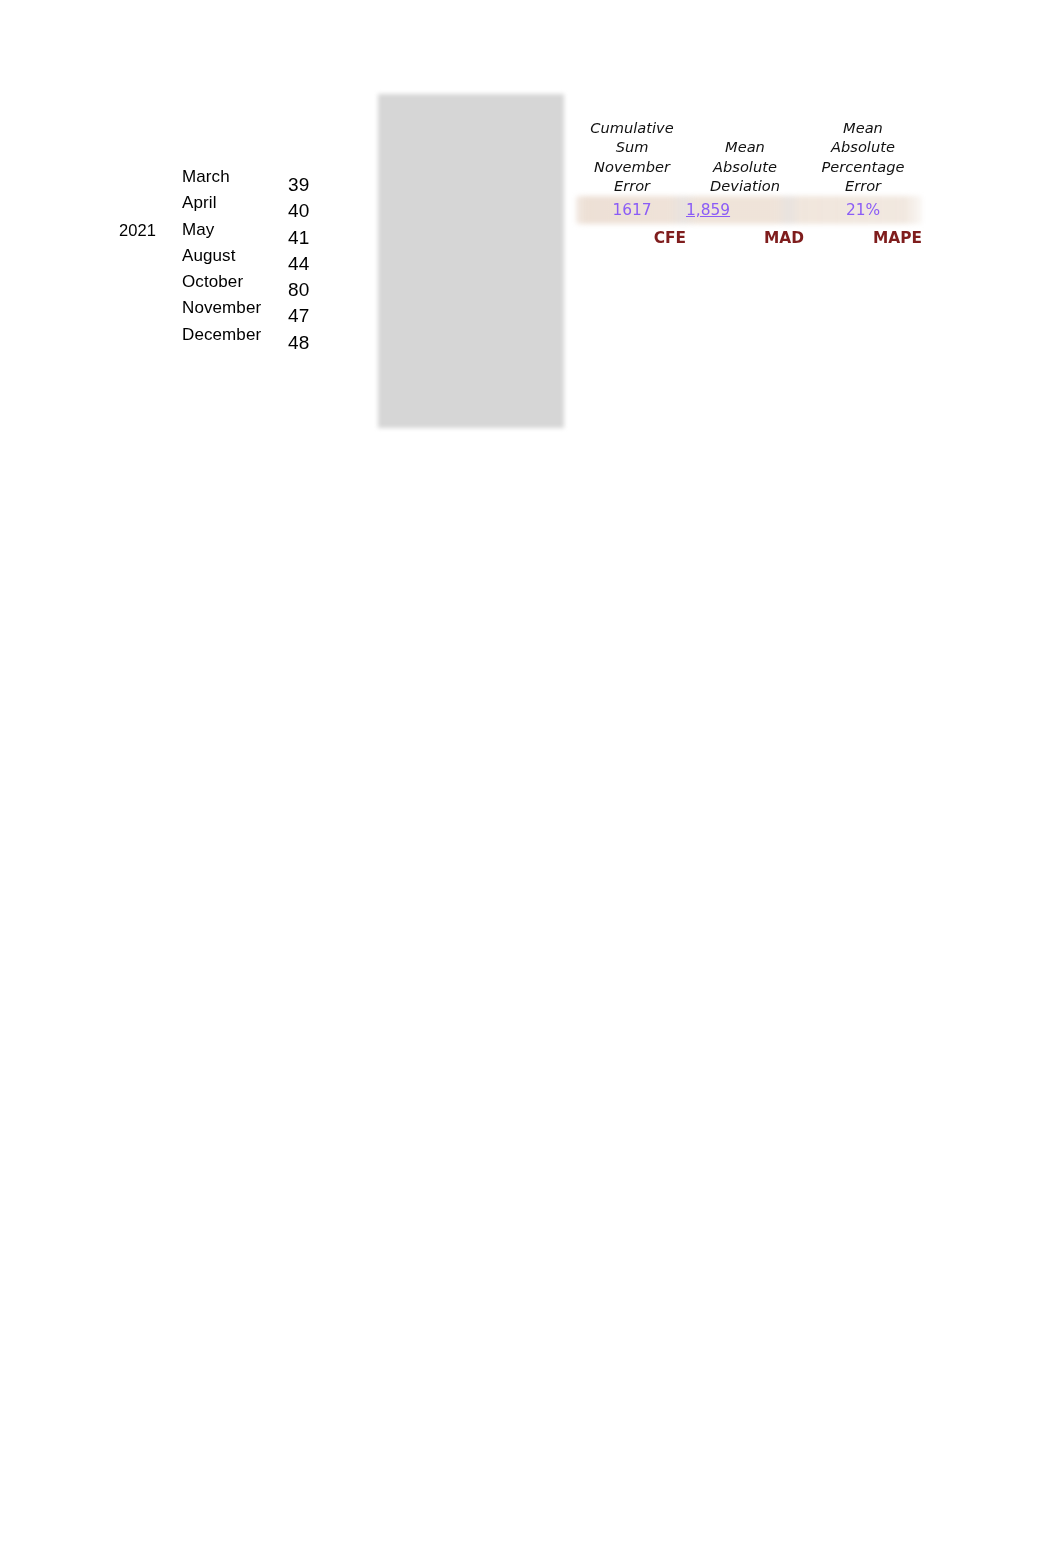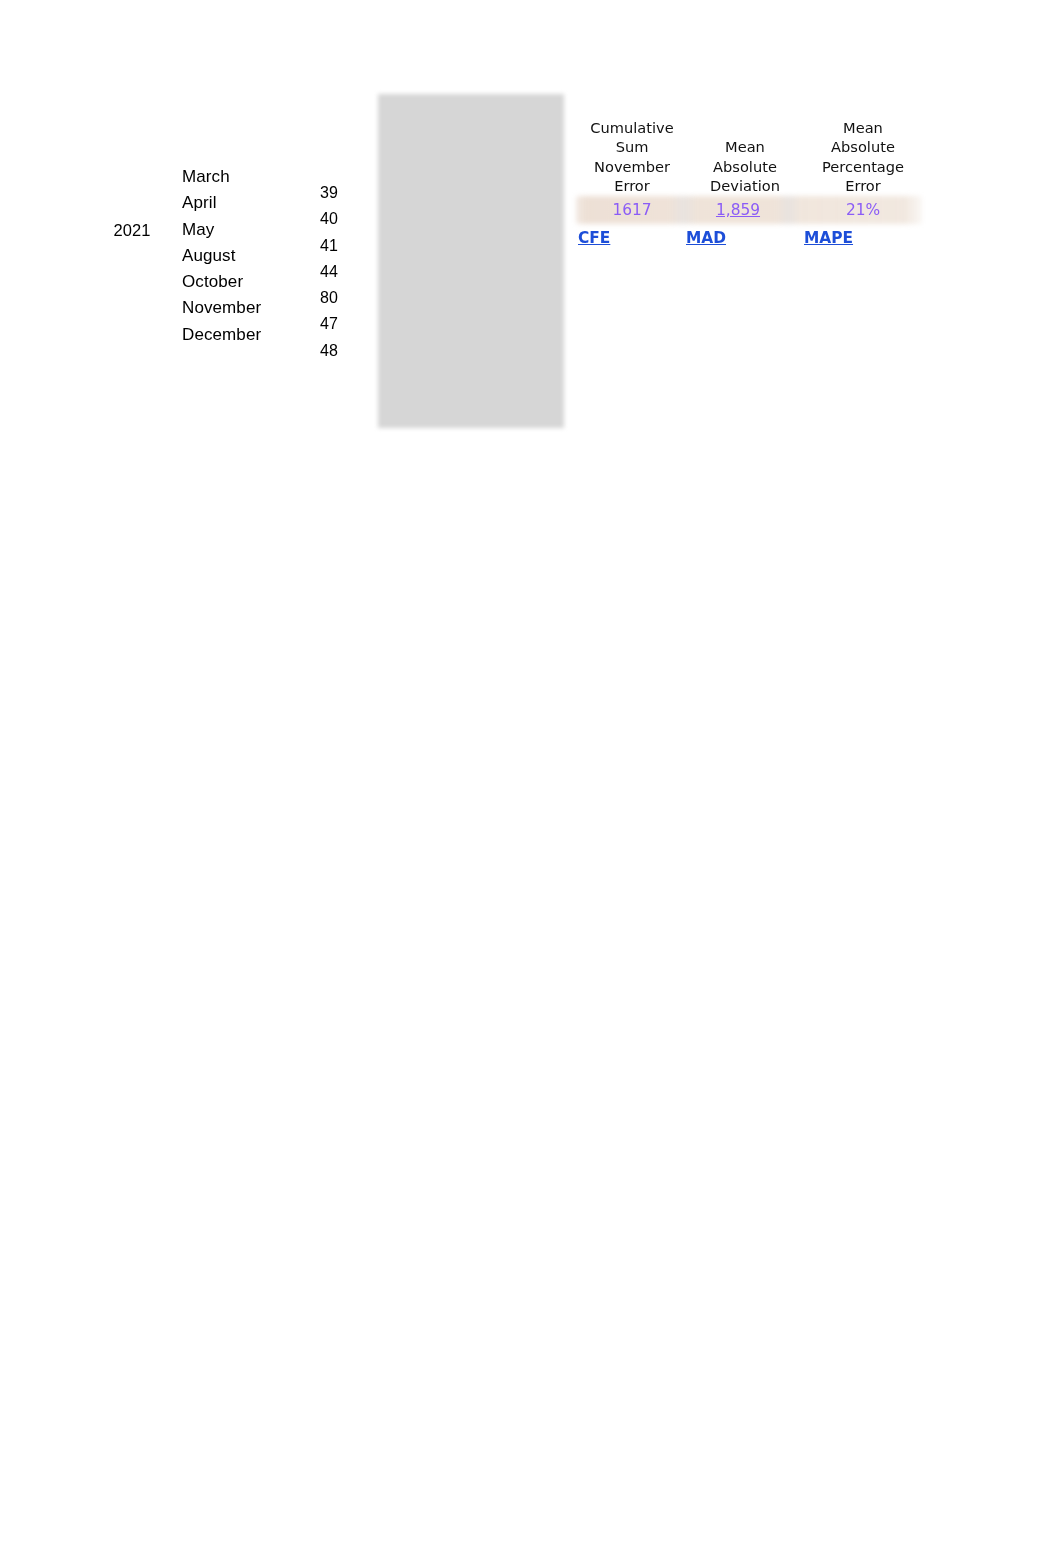--- a/index.html
+++ b/index.html
@@ -28,39 +28,39 @@
   .month-row {
     position: relative;
     height: 26.3px;
     line-height: 26.3px;
   }
   .year-label {
     position: absolute;
     left: 0px;
     top: 0;
     width: 48px;
-    text-align: center;
+    text-align: right;
     font-size: 16.5px;
     letter-spacing: 0.1px;
   }
   .month-name {
     position: absolute;
     left: 74px;
     top: 0;
     font-size: 17px;
     letter-spacing: 0.1px;
     white-space: nowrap;
   }
   .month-value {
     position: absolute;
     left: 180px;
-    top: 16px;
+    top: 8px;
     width: 82px;
-    text-align: center;
-    font-size: 16px;
+    text-align: left;
+    font-size: 19px;
     letter-spacing: 0.1px;
   }
 
   
   #gray-block {
     position: absolute;
     left: 378px;
     top: 94px;
     width: 186px;
     height: 334px;
@@ -84,20 +84,21 @@
     height: 86px;
     display: flex;
     flex-direction: column;
     justify-content: flex-end;
     align-items: center;
     text-align: right;
     font-size: 14.6px;
     line-height: 19.6px;
     font-family: "DejaVu Sans", sans-serif;
     color: #111111;
+    font-style: italic;
   }
   .metrics-head-row .hl { display: block; }
 
   
   .value-band-wrap {
     position: relative;
     height: 28px;
   }
   #value-band {
     position: absolute;
@@ -124,31 +125,30 @@
     z-index: 2;
   }
   .metrics-value-row > div {
     height: 28px;
     line-height: 28px;
     font-size: 15.4px;
     font-family: "DejaVu Sans", sans-serif;
     color: #8b5cf6;
   }
   .v-center { text-align: center; }
-  .v-right  { text-align: center; padding-right: 14px; text-decoration: underline; }
+  .v-right  { text-align: left; padding-right: 14px; text-decoration: underline; }
 
   .metrics-abbr-row > div {
     height: 28px;
     line-height: 28px;
-    text-align: left;
+    text-align: right;
     font-size: 15.4px;
     font-weight: bold;
     font-family: "DejaVu Sans", sans-serif;
-    color: #1d4ed8;
-    text-decoration: underline;
+    color: #7f1d1d;
   }
 </style>
 </head>
 <body>
 
 <div id="gray-block"></div>
 
 <div id="month-table">
 
   <div class="month-row">

